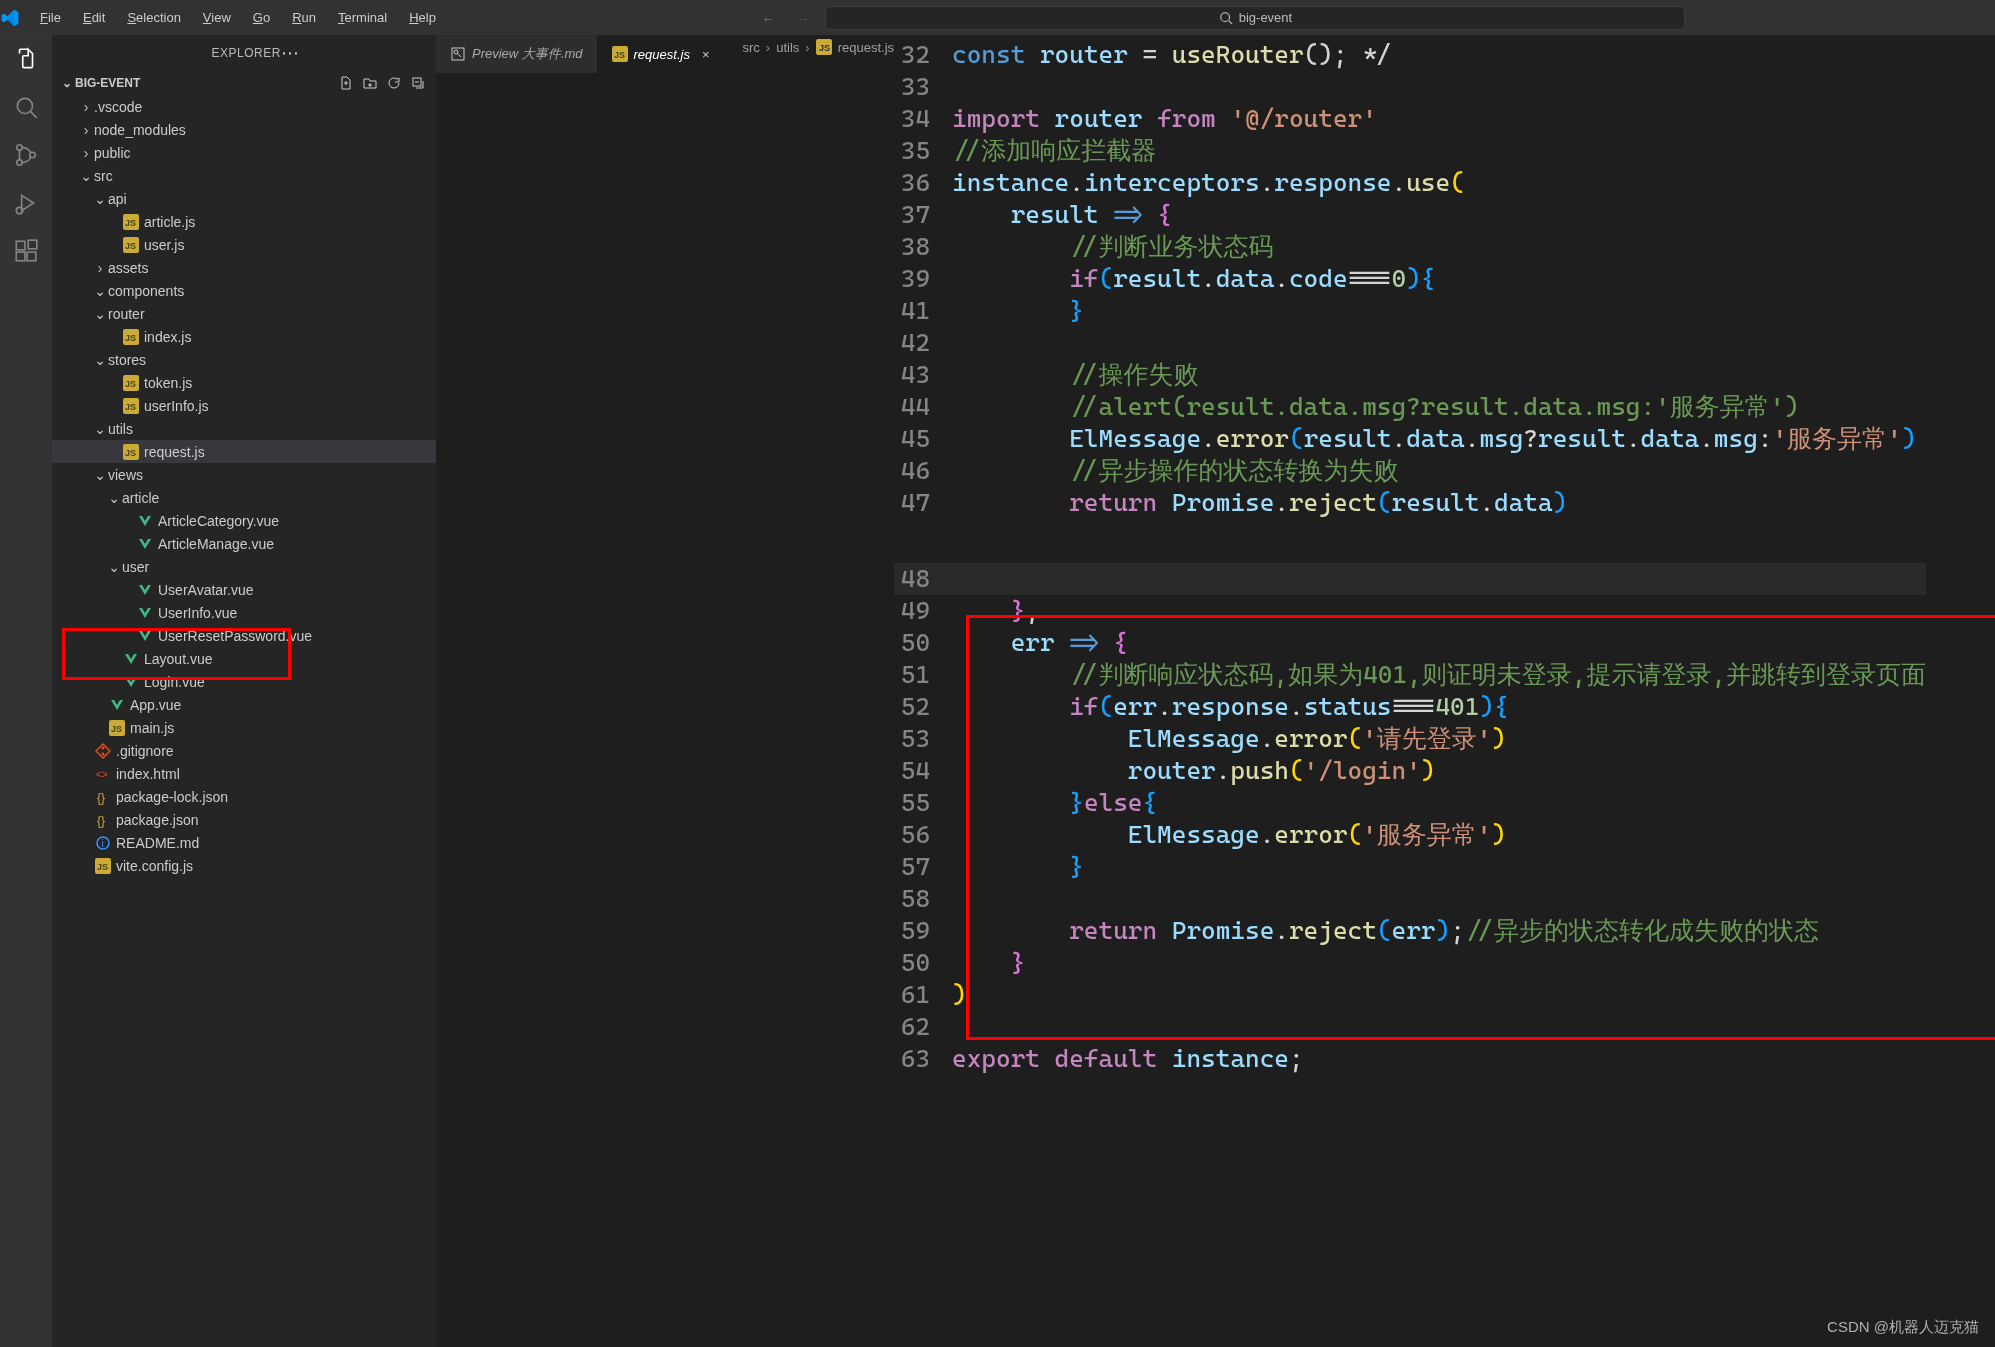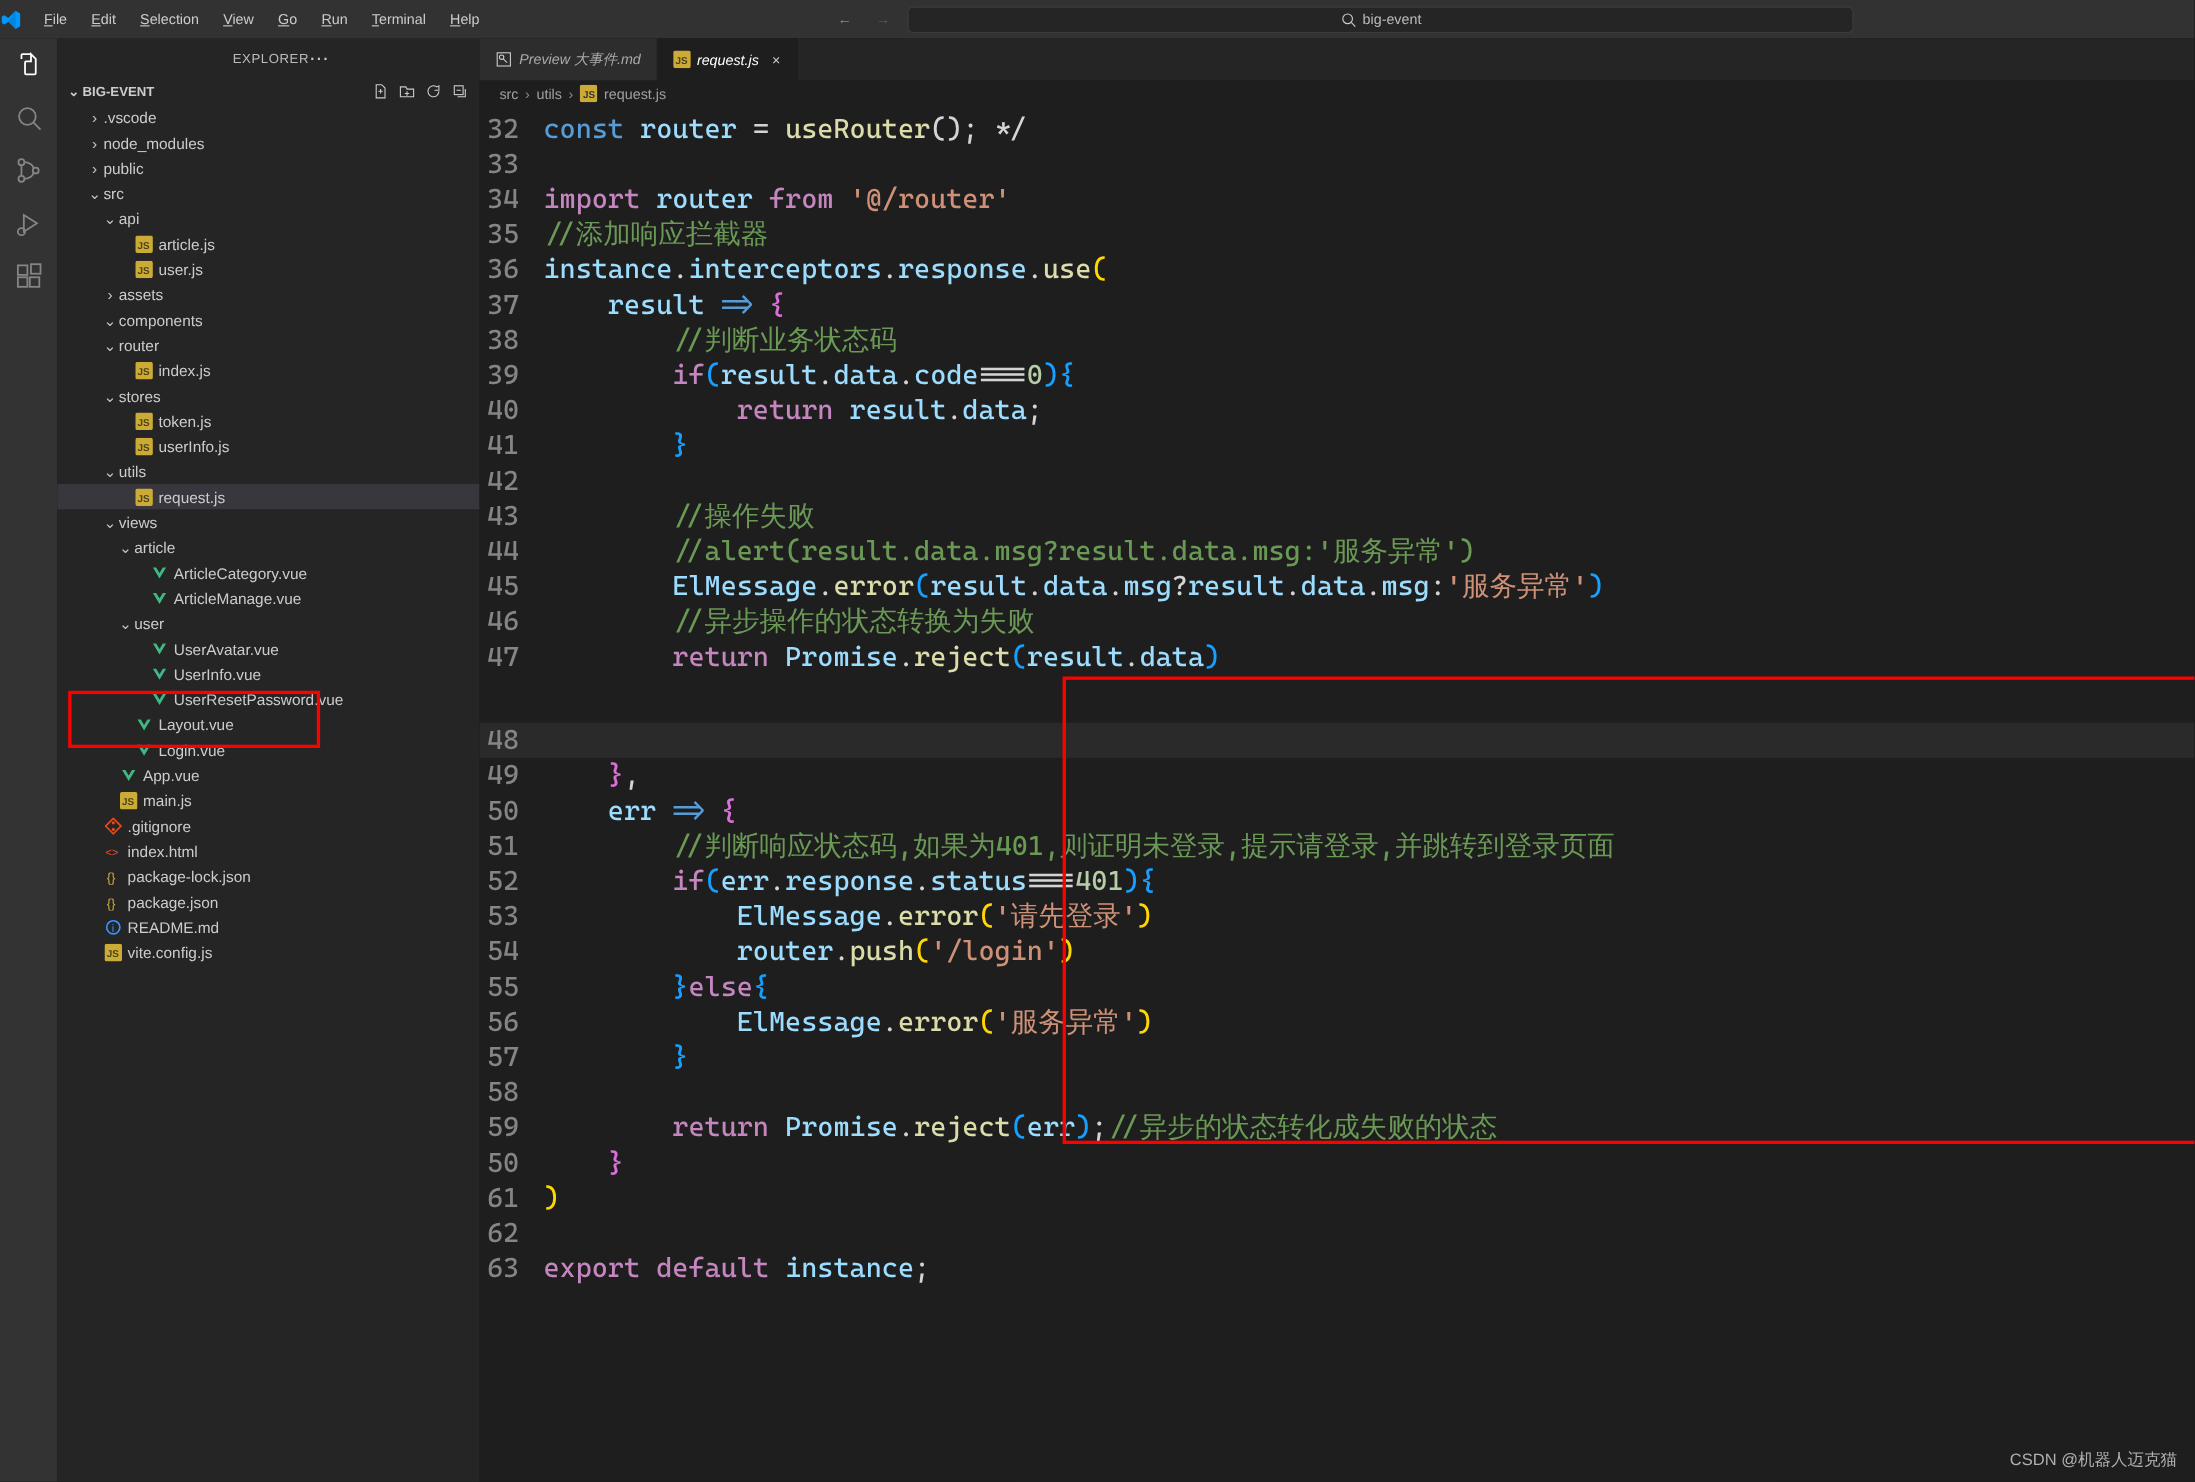--- a/index.html
+++ b/index.html
@@ -33,21 +33,21 @@
 
 .tree { font-size: 14px; color:#ccc; overflow-y:auto; }
 .tree-row { height: 23px; display:flex; align-items:center; padding-left: 10px; cursor:default; }
 .tree-row.active { background:#37373d; }
 .tree-row .indent { display:inline-block; }
 .tree-row .chev { width:16px; text-align:center; color:#c5c5c5; font-size:14px; }
 .tree-row .ficon { width:18px; display:inline-flex; align-items:center; justify-content:center; margin-right:4px; }
 .tree-row .ficon svg { width:16px; height:16px; }
 .red-box { border: 3px solid #ff0000; position:absolute; pointer-events:none; }
 
-.editor-area { flex:1; display:flex; flex-direction:column; background:#1e1e1e; position:relative; }
+.editor-area { flex:1; display:flex; flex-direction:row; background:#1e1e1e; position:relative; }
 .tabs { height: 38px; background:#252526; display:flex; }
 .tab { height:38px; display:flex; align-items:center; gap:6px; padding: 0 14px; background:#2d2d2d; color:#aaa; font-size:13px; border-right:1px solid #1e1e1e; }
 .tab.active { background:#1e1e1e; color:#fff; }
 .tab .close { margin-left:6px; color:#ccc; }
 .tab .ficon { width:16px; height:16px; display:inline-flex; }
 .tab .ficon svg{width:16px;height:16px;}
 .tab-title { font-style: italic; }
 .tab.active .tab-title { font-style: italic; }
 
 .breadcrumb { height: 24px; display:flex; align-items:center; gap:6px; padding-left:18px; font-size:13px; color:#a0a0a0; }
@@ -525,24 +525,20 @@
         </div>
         <div class="line">
           <span class="lineno">38</span>
           <span class="linetext"><span class="tok-pr">        </span><span class="tok-cmt">//判断业务状态码</span></span>
         </div>
         <div class="line">
           <span class="lineno">39</span>
           <span class="linetext"><span class="tok-pr">        </span><span class="tok-kw2">if</span><span class="tok-br3">(</span><span class="tok-var">result</span><span class="tok-pr">.</span><span class="tok-var">data</span><span class="tok-pr">.</span><span class="tok-var">code</span><span class="tok-pr">===</span><span class="tok-num">0</span><span class="tok-br3">)</span><span class="tok-br3">{</span></span>
         </div>
         <div class="line">
-          <span class="lineno">40</span>
-          <span class="linetext"><span class="tok-pr">            </span><span class="tok-kw2">return</span><span class="tok-pr"> </span><span class="tok-var">result</span><span class="tok-pr">.</span><span class="tok-var">data</span><span class="tok-pr">;</span></span>
-        </div>
-        <div class="line">
           <span class="lineno">41</span>
           <span class="linetext"><span class="tok-pr">        </span><span class="tok-br3">}</span></span>
         </div>
         <div class="line">
           <span class="lineno">42</span>
           <span class="linetext"></span>
         </div>
         <div class="line">
           <span class="lineno">43</span>
           <span class="linetext"><span class="tok-pr">        </span><span class="tok-cmt">//操作失败</span></span>

